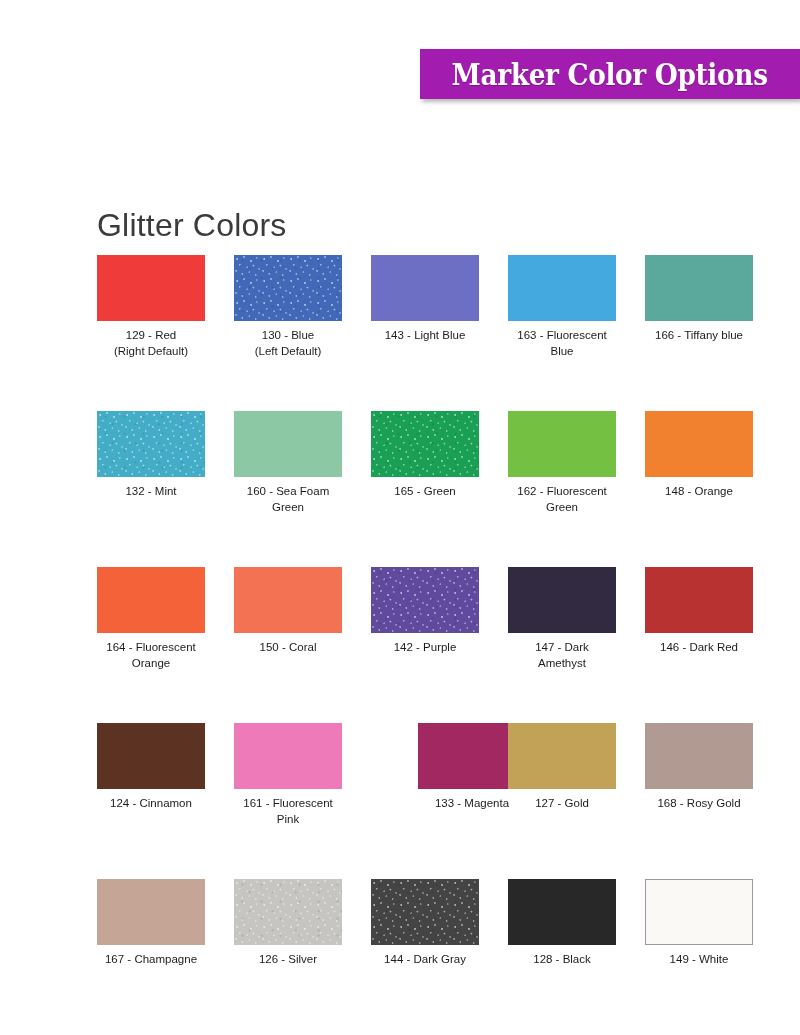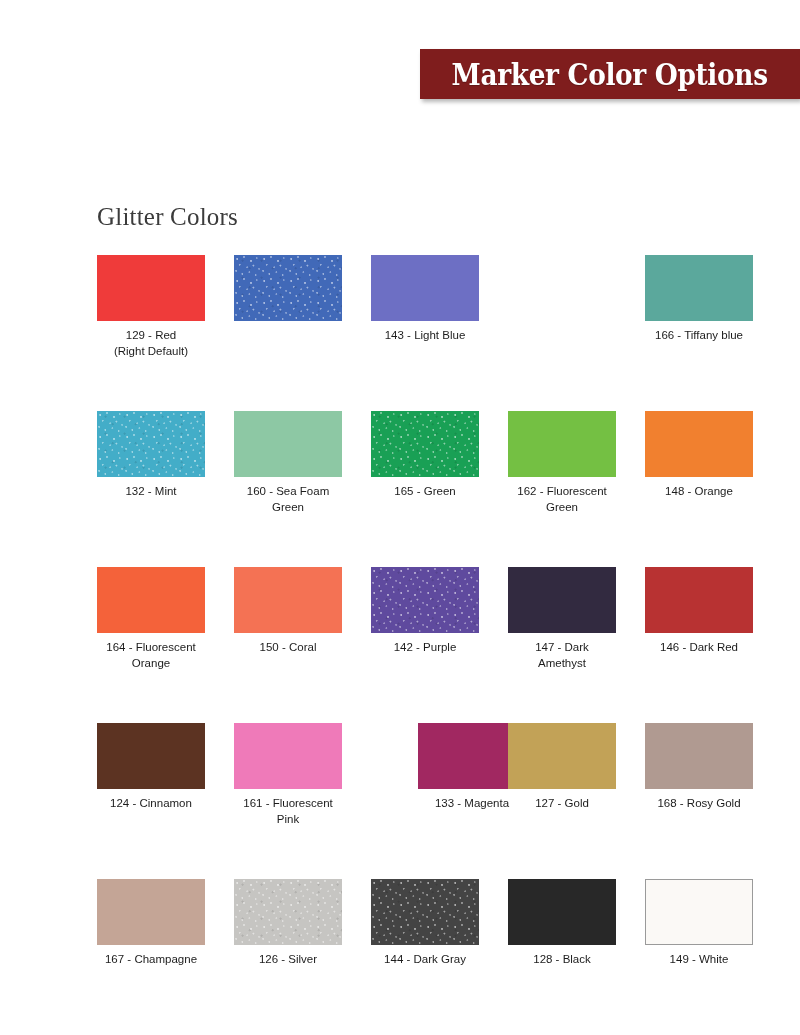--- a/index.html
+++ b/index.html
@@ -16,21 +16,21 @@
     overflow: hidden;
   }
 
   
   .header-banner {
     position: absolute;
     left: 420px;
     top: 49px;
     width: 380px;
     height: 50px;
-    background: #7f1d1d;
+    background: #a21caf;
     box-shadow: 2px 3px 4px rgba(0,0,0,0.28);
     display: flex;
     align-items: center;
     justify-content: center;
     overflow: hidden;
   }
   .header-title {
     color: #ffffff;
     font-family: "DejaVu Serif", serif;
     font-weight: bold;
@@ -40,23 +40,23 @@
     transform-origin: center;
     white-space: nowrap;
     text-shadow: 0 1px 1px rgba(0,0,0,0.25);
   }
 
   
   .section-heading {
     position: absolute;
     left: 97px;
     top: 186px;
-    font-size: 25px;
+    font-size: 32px;
     color: #3b3b3b;
-    font-family: Liberation Serif, serif;
+    font-family: Liberation Sans, sans-serif;
     font-weight: normal;
     letter-spacing: 0.2px;
   }
 
   
   .grid {
     position: absolute;
     left: 97px;
     top: 255px;
     width: 660px;
@@ -144,24 +144,31 @@
 
 <div class="grid">
     <div class="row">
       <div class="cell" style="left: 0px;">
         <div class="swatch flat" title="129 - Red (Right Default)" style="background: rgb(239, 59, 58);"></div>
         <div class="label">129 - Red
 (Right Default)</div>
       </div>
       <div class="cell" style="left: 137px;">
         <div class="swatch glitter" title="130 - Blue (Left Default)" style="background: rgb(65, 105, 184);"></div>
+        <div class="label">130 - Blue
+(Left Default)</div>
       </div>
       <div class="cell" style="left: 274px;">
         <div class="swatch glitter-heavy" title="143 - Light Blue" style="background: rgb(109, 111, 196);"></div>
         <div class="label">143 - Light Blue</div>
+      </div>
+      <div class="cell" style="left: 411px;">
+        <div class="swatch flat" title="163 - Fluorescent Blue" style="background: rgb(67, 169, 223);"></div>
+        <div class="label">163 - Fluorescent
+Blue</div>
       </div>
       <div class="cell" style="left: 548px;">
         <div class="swatch flat" title="166 - Tiffany blue" style="background: rgb(91, 168, 156);"></div>
         <div class="label">166 - Tiffany blue</div>
       </div>
     </div>
     <div class="row">
       <div class="cell" style="left: 0px;">
         <div class="swatch glitter" title="132 - Mint" style="background: rgb(67, 173, 200);"></div>
         <div class="label">132 - Mint</div>

